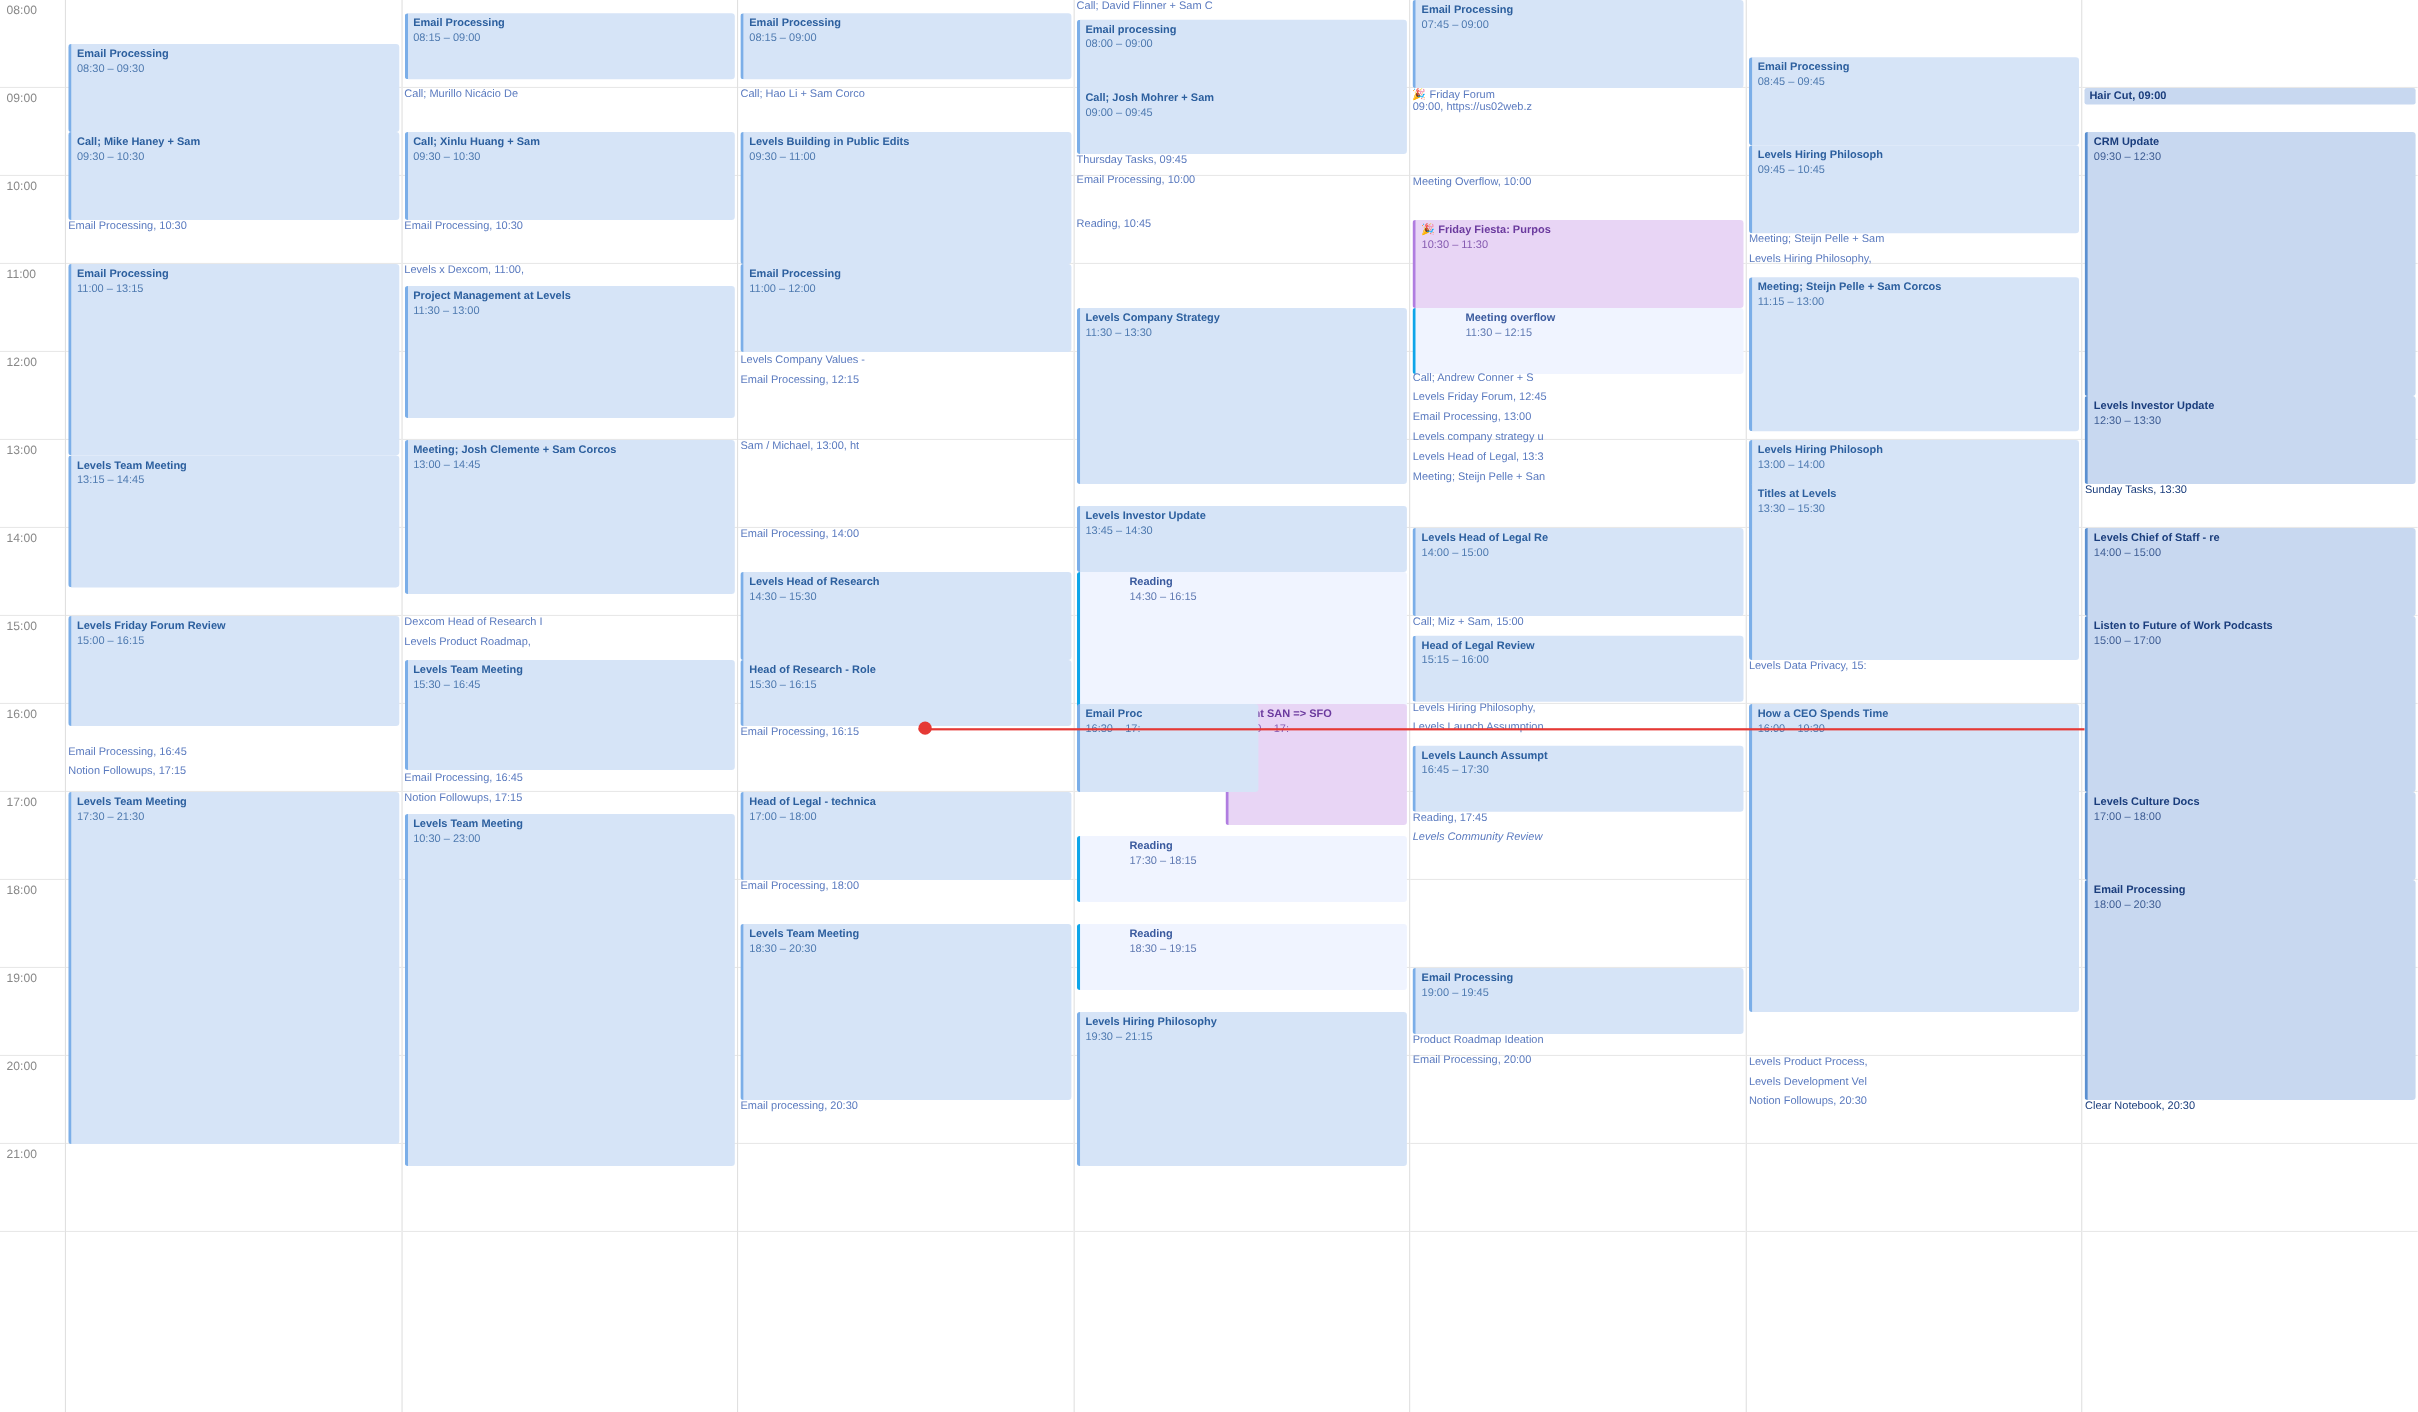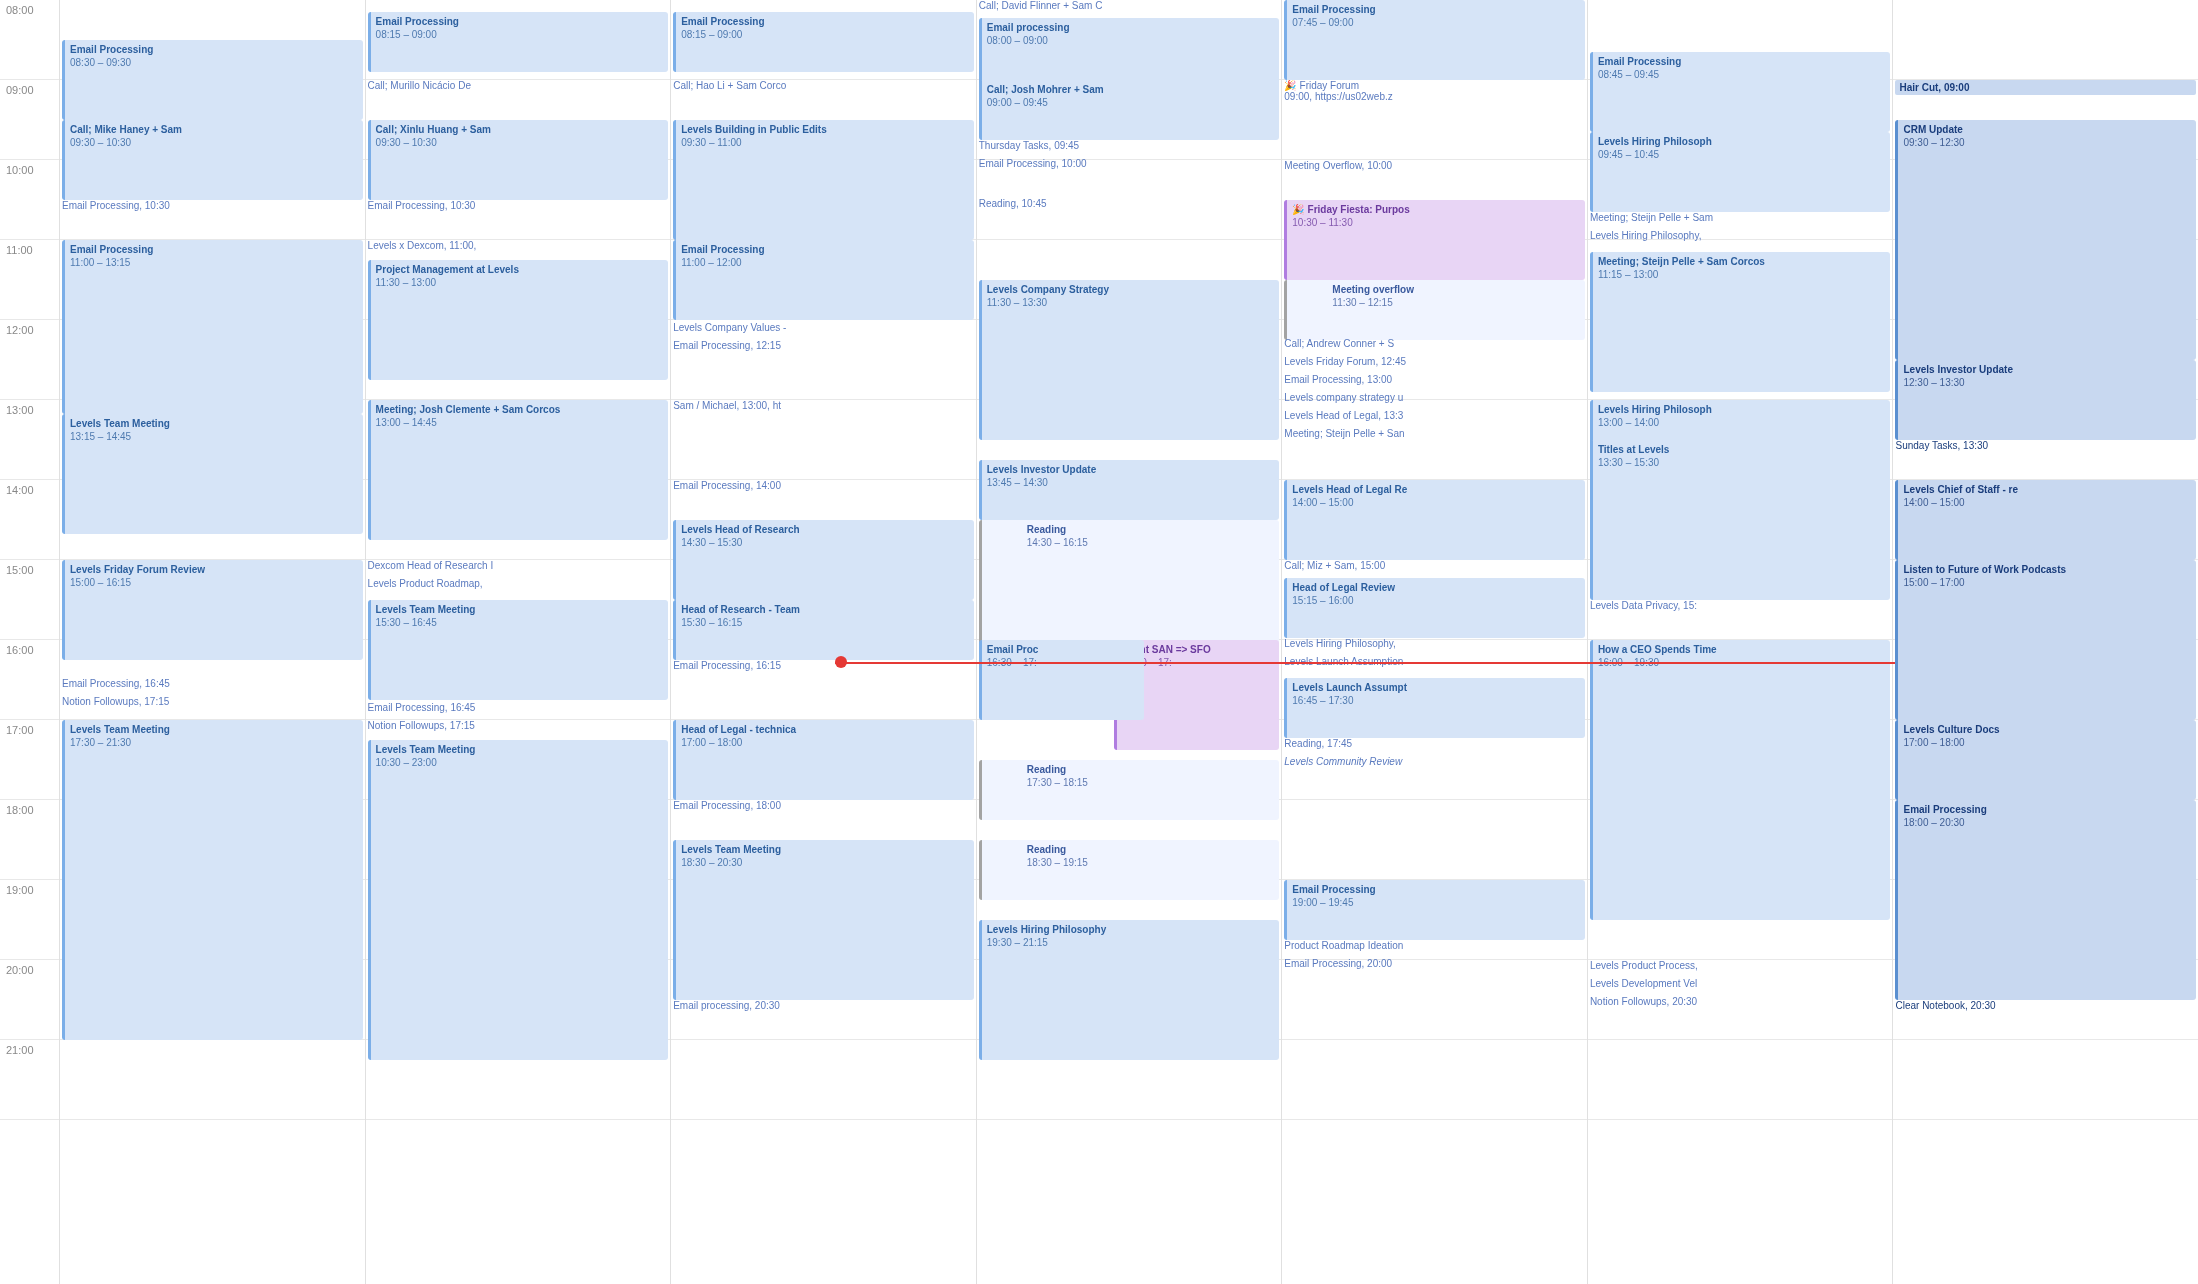--- a/index.html
+++ b/index.html
@@ -52,21 +52,21 @@
     
     .event-purple {
       background-color: #e8d5f5;
       color: #6b3a9e;
       border-left: 3px solid #b07de0;
     }
     
     .event-light {
       background-color: #f0f4ff;
       color: #3a5a9e;
-      border-left: 3px solid #a3a3a3;
+      border-left: 3px solid #0ea5e9;
       padding-left: 45px;
     }
     
     .event-dark-blue {
       background-color: #c8d8f0;
       color: #1a3d7c;
       border-left: 3px solid #5a8fd0;
     }
     
     .event-name {
@@ -253,21 +253,21 @@
       </div>
       <div style="position:absolute;top:322px;left:2px;right:2px;font-size:10px;color:#5a7abf;">Levels Company Values -</div>
       <div style="position:absolute;top:340px;left:2px;right:2px;font-size:10px;color:#5a7abf;">Email Processing, 12:15</div>
       <div style="position:absolute;top:400px;left:2px;right:2px;font-size:10px;color:#5a7abf;">Sam / Michael, 13:00, ht</div>
       <div style="position:absolute;top:480px;left:2px;right:2px;font-size:10px;color:#5a7abf;">Email Processing, 14:00</div>
       <div class="event event-blue" style="top:520px;height:80px;">
         <div class="event-name">Levels Head of Research</div>
         <div class="event-time">14:30 – 15:30</div>
       </div>
       <div class="event event-blue" style="top:600px;height:60px;">
-        <div class="event-name">Head of Research - Team</div>
+        <div class="event-name">Head of Research - Role</div>
         <div class="event-time">15:30 – 16:15</div>
       </div>
       <div style="position:absolute;top:660px;left:2px;right:2px;font-size:10px;color:#5a7abf;">Email Processing, 16:15</div>
       <div class="event event-blue" style="top:720px;height:80px;">
         <div class="event-name">Head of Legal - technica</div>
         <div class="event-time">17:00 – 18:00</div>
       </div>
       <div style="position:absolute;top:800px;left:2px;right:2px;font-size:10px;color:#5a7abf;">Email Processing, 18:00</div>
       <div class="event event-blue" style="top:840px;height:160px;">
         <div class="event-name">Levels Team Meeting</div>

